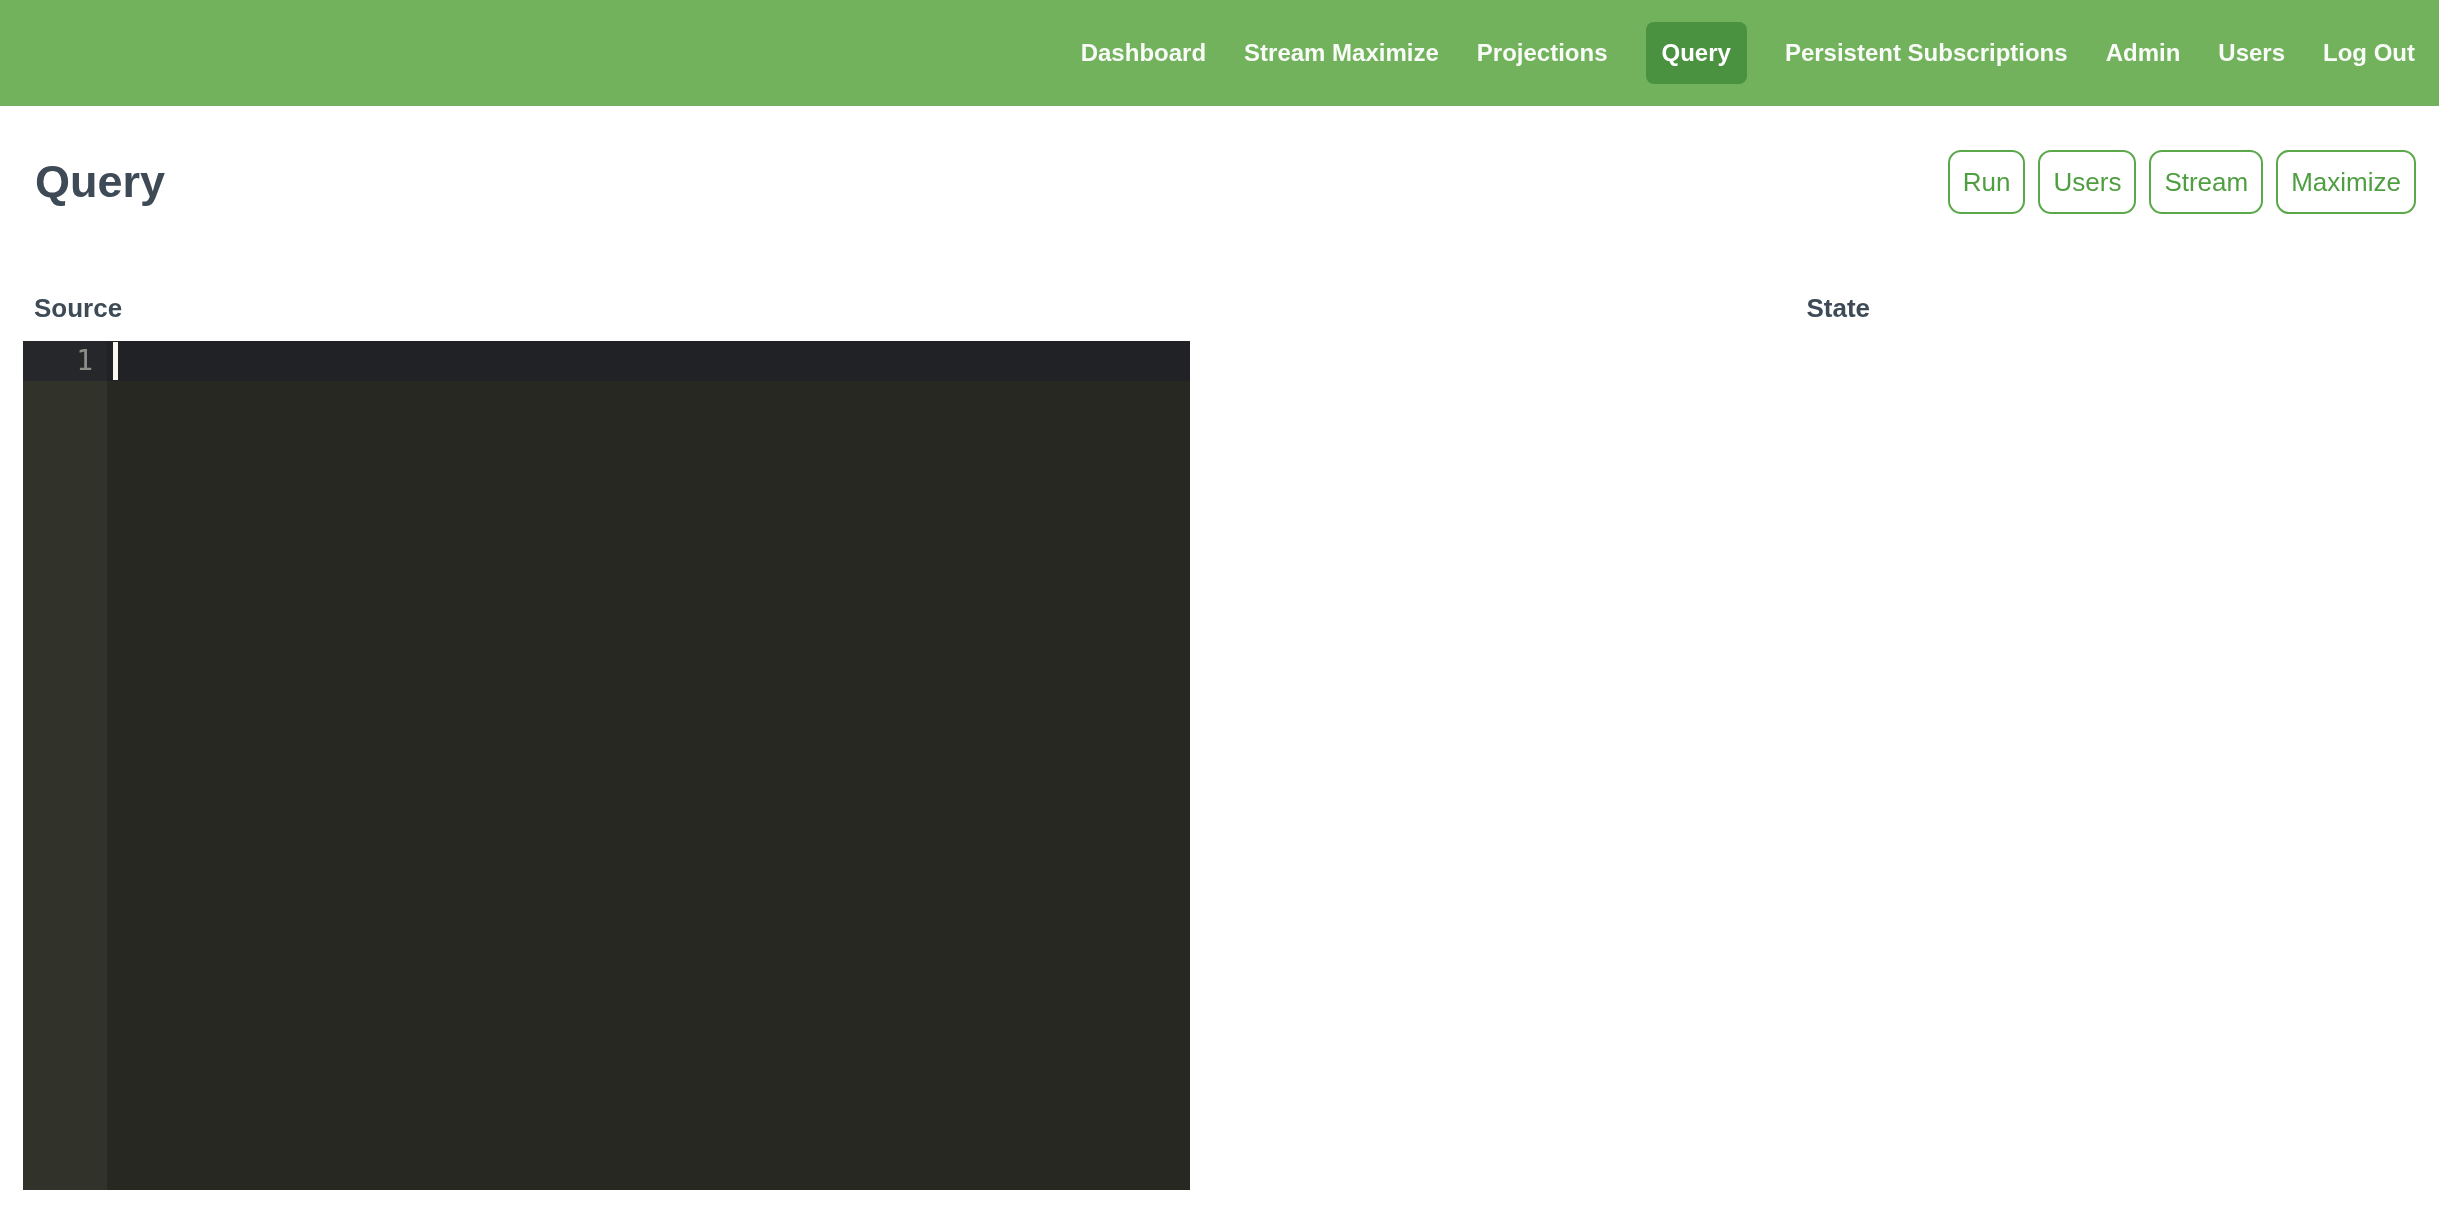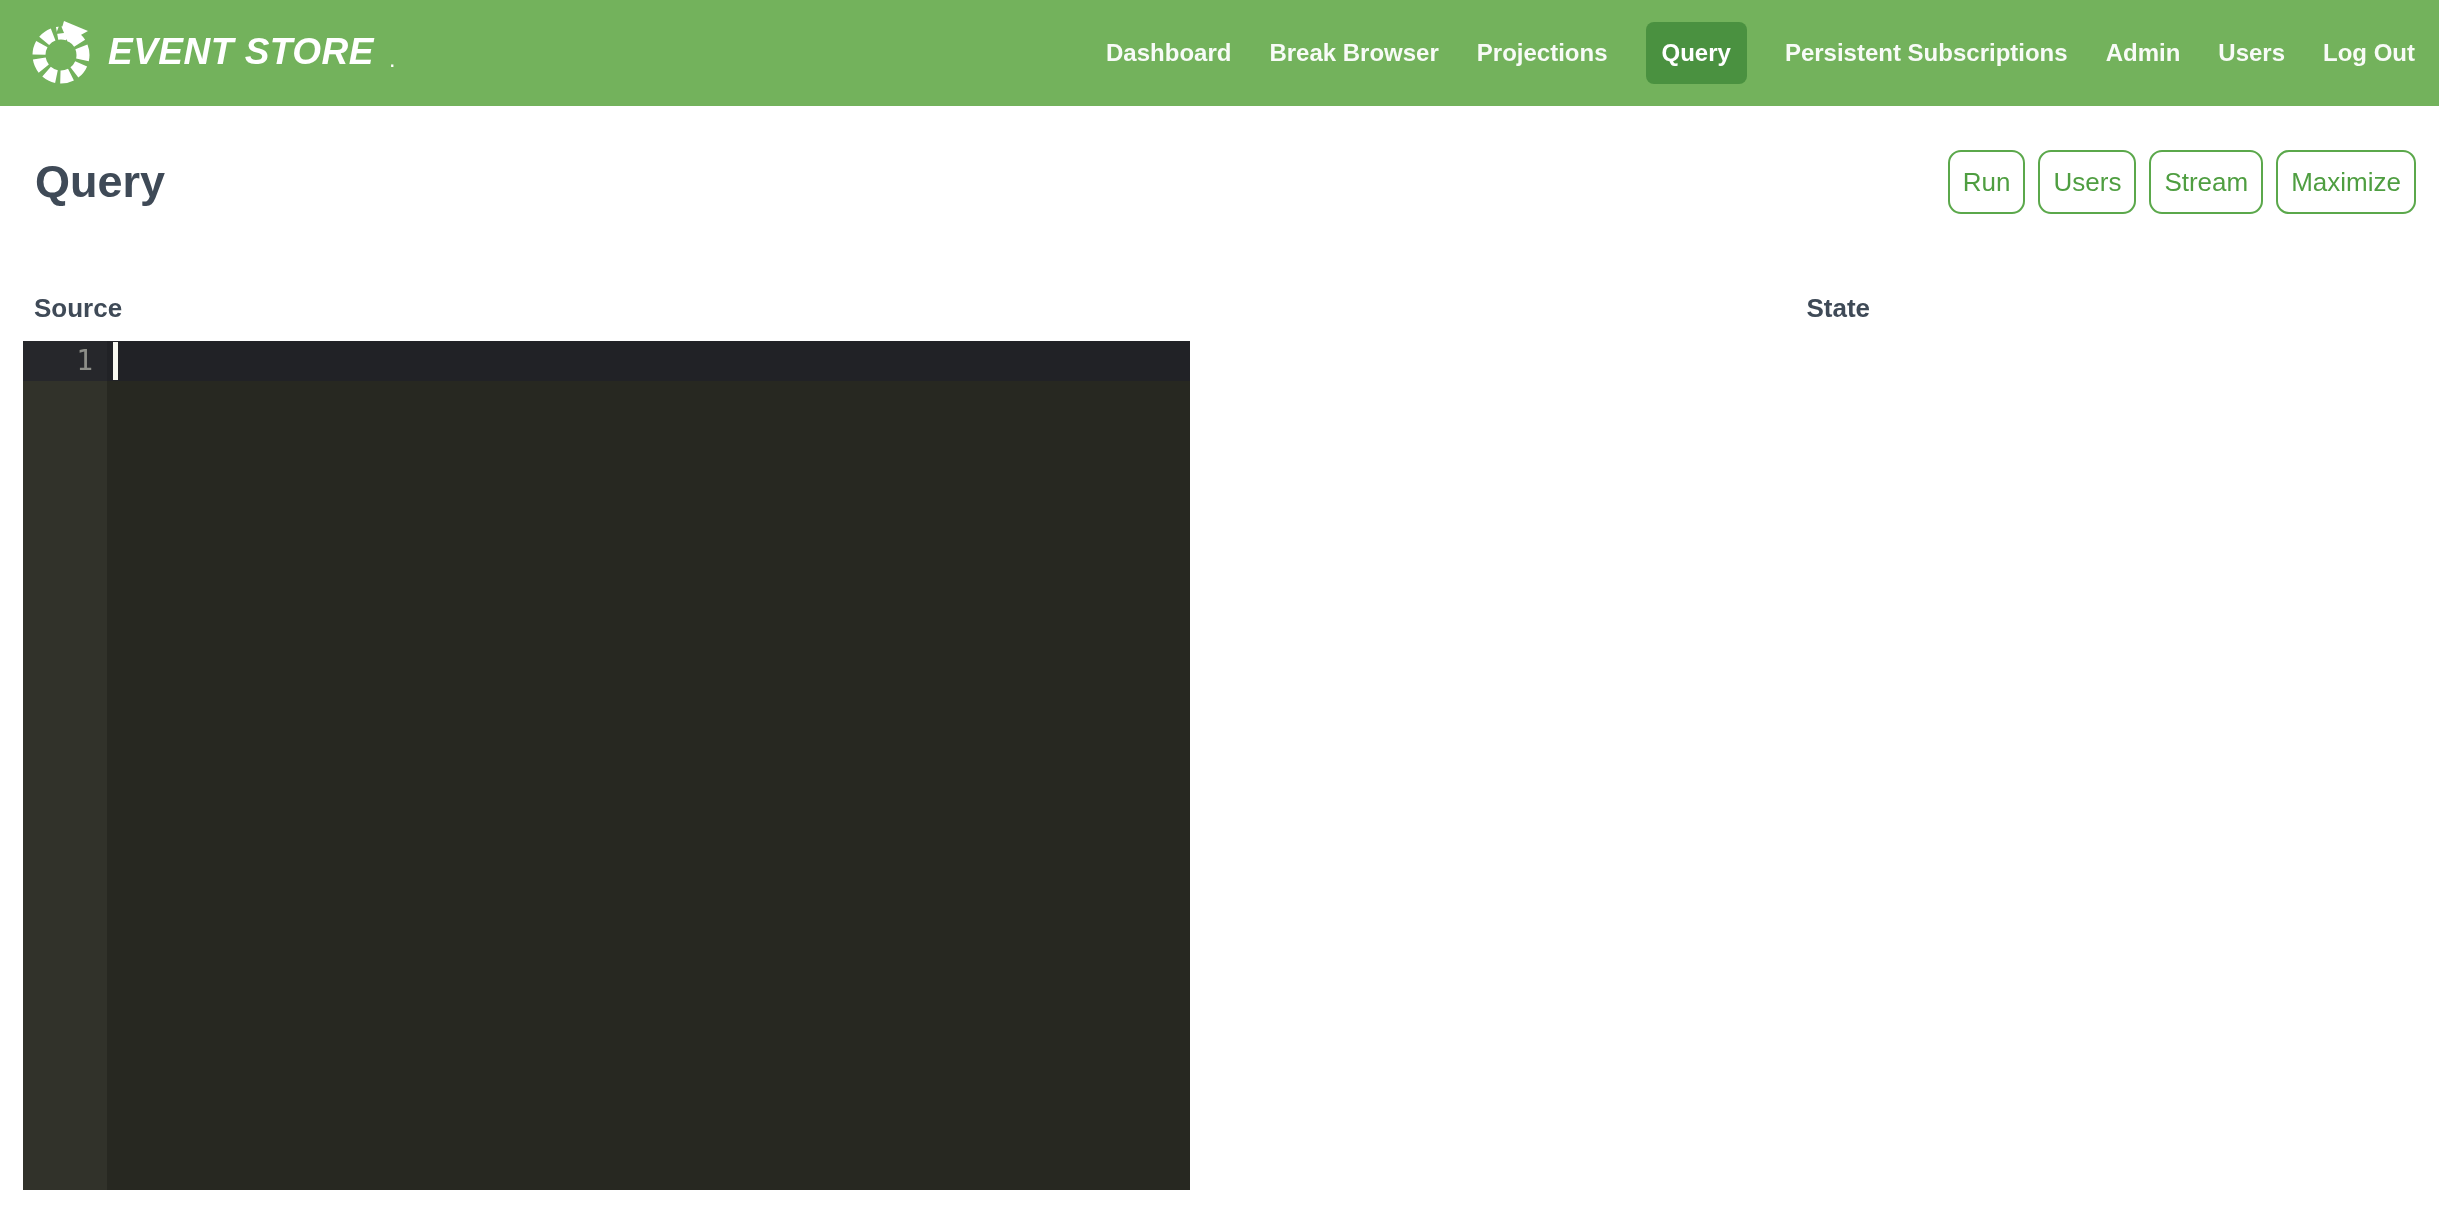--- a/index.html
+++ b/index.html
@@ -157,35 +157,24 @@
     height: 38px;
     background: #f8f8f0;
   }
 
   .state-panel { min-height: 400px; text-align: center; }
 </style>
 </head>
 <body>
 
 <header class="navbar">
-  <div class="brand">
-    <svg class="brand-icon" viewBox="0 0 64 64" aria-hidden="true">
-      <g fill="none" stroke="#ffffff" stroke-width="13">
-        <circle cx="31" cy="34" r="22" stroke-dasharray="11 4" stroke-dashoffset="6"></circle>
-      </g>
-      <polygon points="34,0 58,10 38,21 31,10" fill="#ffffff"></polygon>
-      <polygon points="30,2 34,12 26,13" fill="#73b25c"></polygon>
-    </svg>
-    <span class="brand-word">EVENT STORE</span>
-    <span class="brand-tm">.</span>
-  </div>
 
   <ul class="nav-items">
     <li class="nav-item">Dashboard</li>
-    <li class="nav-item">Break Browser</li>
+    <li class="nav-item">Stream Maximize</li>
     <li class="nav-item">Projections</li>
     <li class="nav-item active">Query</li>
     <li class="nav-item">Persistent Subscriptions</li>
     <li class="nav-item">Admin</li>
     <li class="nav-item">Users</li>
     <li class="nav-item">Log Out</li>
   </ul>
 </header>
 
 <main class="page">

